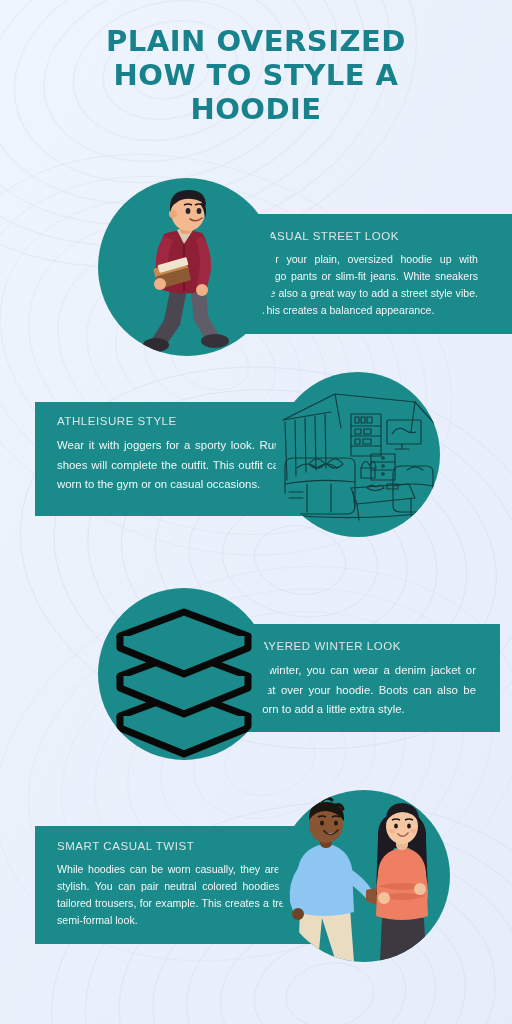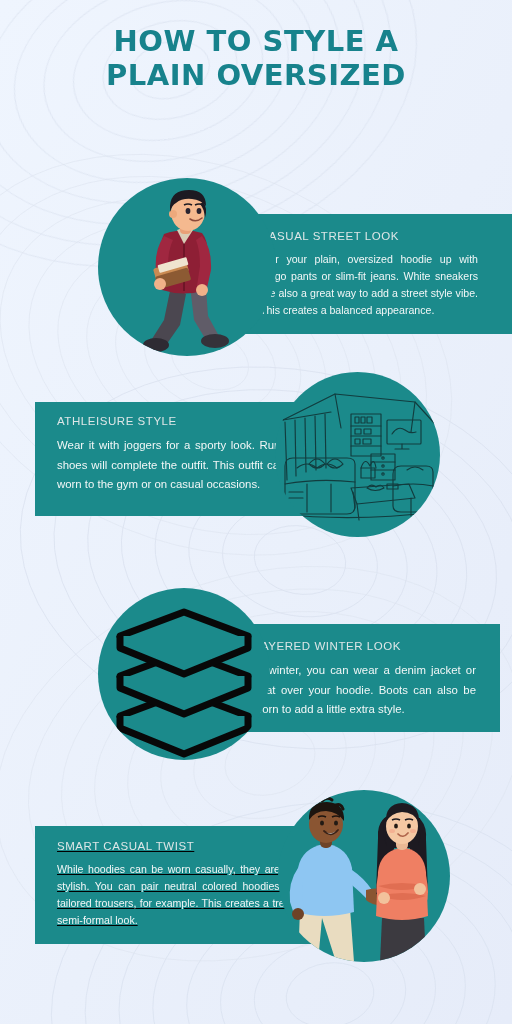--- a/index.html
+++ b/index.html
@@ -118,22 +118,23 @@
       <use href="#contourMid" transform="rotate(10 300 560)"></use>
       <use href="#contourBot" transform="rotate(-8 330 995)"></use>
     </g>
     <g fill="none" stroke="#dde4f0" stroke-width="0.7" opacity="0.8">
       <use href="#contourTop" transform="translate(40 290) rotate(22 170 70)"></use>
       <use href="#contourMid" transform="translate(-30 200) rotate(-18 300 560)"></use>
     </g>
   </svg>
 
   <div class="title">
+    <div>PLAIN OVERSIZED</div>
     <div>HOW TO STYLE A</div>
-    <div>PLAIN OVERSIZED</div>
+    <div>HOODIE</div>
   </div>
 
   <div class="section" style="top:178px;height:185px;">
 
     <div class="panel panel-right" style="top:36px;left:188px;right:0;height:120px;padding:16px 34px 14px 72px;">
       <div class="panel-inner">
         <p class="sec-head">CASUAL STREET LOOK</p>
         <p class="sec-body">Pair your plain, oversized hoodie up with cargo pants or slim-fit jeans. White sneakers are also a great way to add a street style vibe. This creates a balanced appearance.</p>
       </div>
     </div>
@@ -332,21 +333,21 @@
 
         <path d="M114 30 q4 -2 8 0 M127 30 q4 -2 8 0" stroke="#1d1a21" stroke-width="1.5" fill="none"></path>
 
         <ellipse cx="114" cy="41" rx="3" ry="2" fill="#f3a68a" opacity=".7"></ellipse>
         <ellipse cx="135" cy="41" rx="3" ry="2" fill="#f3a68a" opacity=".7"></ellipse>
 
         <path d="M120 44 q5 5 10 -1" stroke="#b0654c" stroke-width="1.7" fill="none" stroke-linecap="round"></path>
       </svg>
     </div>
 
-    <div class="panel panel-left" style="top:36px;left:35px;width:295px;height:118px;padding:14px 26px 12px 22px;text-decoration:underline;">
+    <div class="panel panel-left" style="top:36px;left:35px;width:295px;height:118px;padding:14px 26px 12px 22px;">
       <div class="panel-inner">
         <p class="sec-head">SMART CASUAL TWIST</p>
         <p class="sec-body">While hoodies can be worn casually, they are also stylish. You can pair neutral colored hoodies with tailored trousers, for example. This creates a trendy, semi-formal look.</p>
       </div>
     </div>
   </div>
 
 </div>
 
 </body></html>

